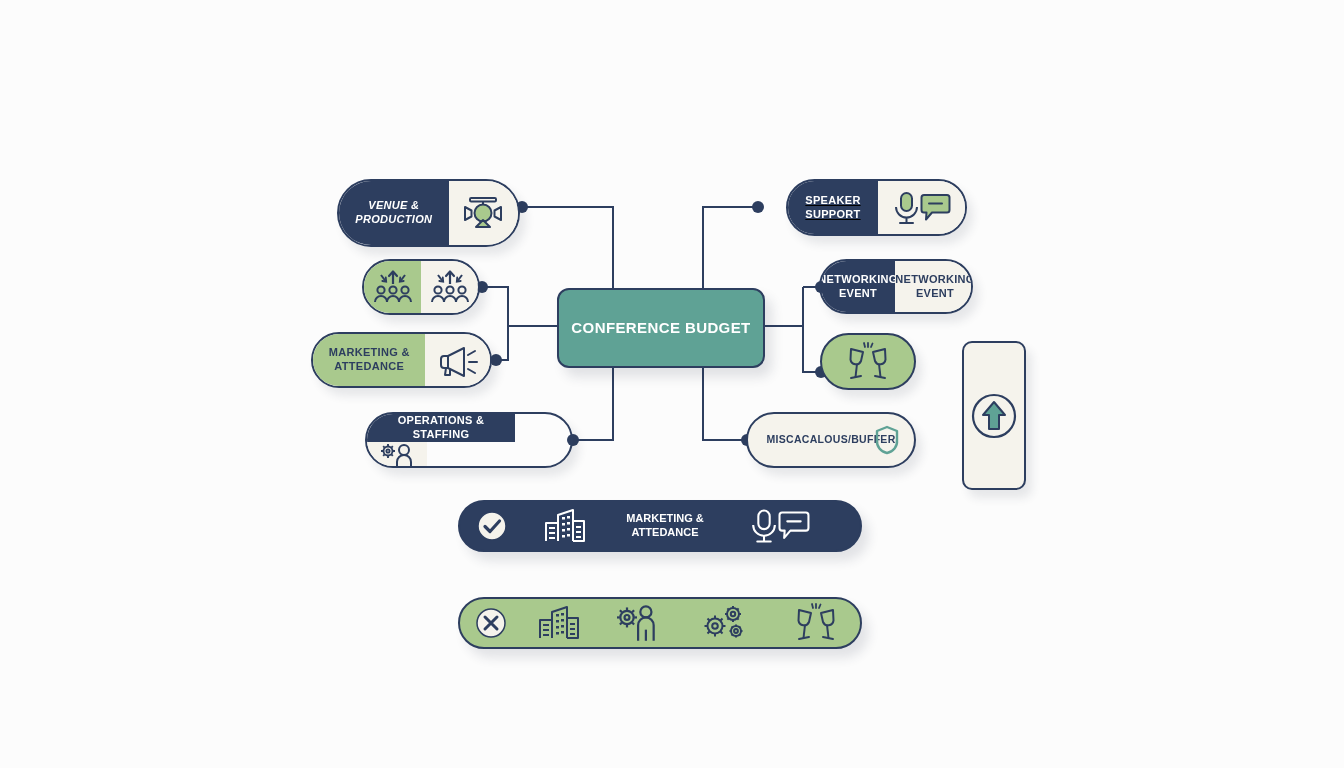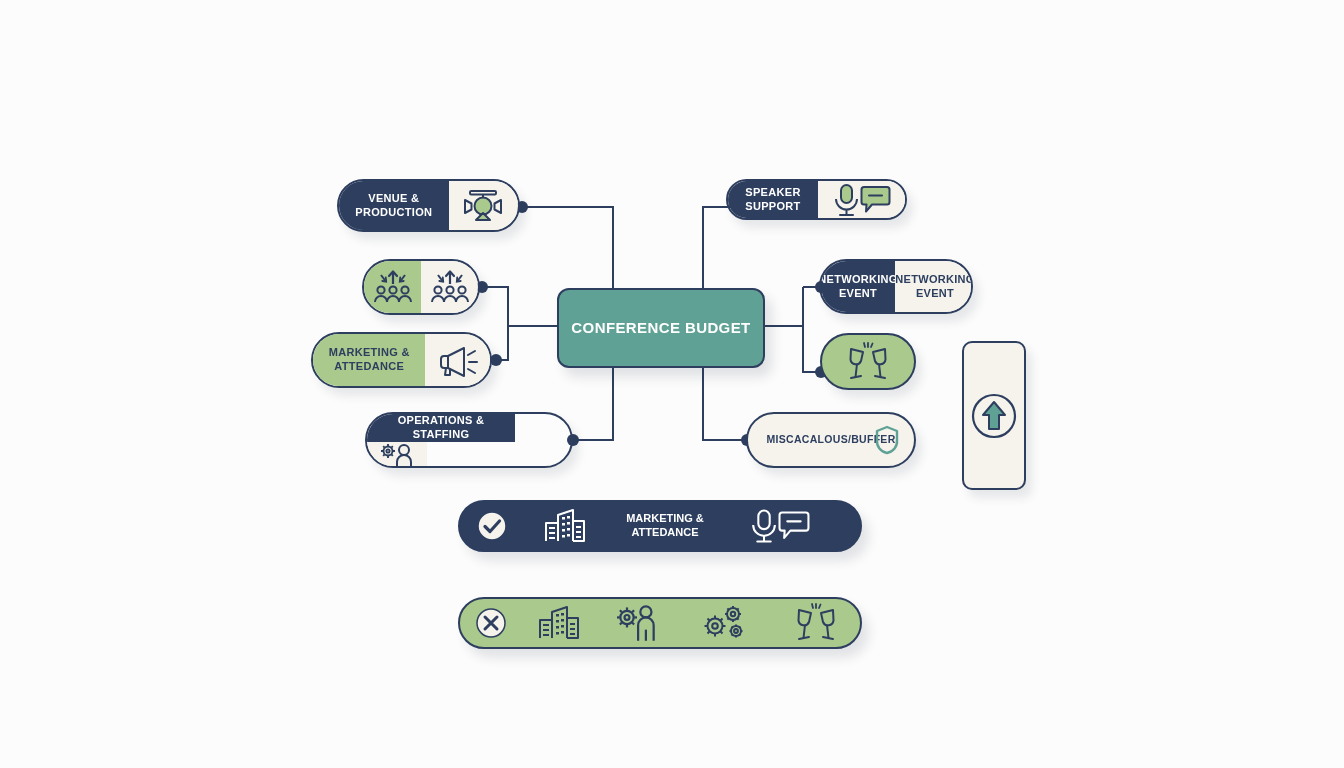--- a/index.html
+++ b/index.html
@@ -105,21 +105,21 @@
     <circle class="dot" cx="758" cy="207" r="6"></circle>
     <circle class="dot" cx="821" cy="287" r="6"></circle>
     <circle class="dot" cx="821" cy="372" r="6"></circle>
     <circle class="dot" cx="747" cy="440" r="6"></circle>
   </svg>
 
   <div id="center-node" style="left:557px;top:288px;width:204px;height:76px;">
     <div class="lbl">CONFERENCE BUDGET</div>
   </div>
 
-  <div class="node pill" style="left:337px;top:179px;width:183px;height:53px;">
+  <div class="node pill" style="left:337px;top:179px;width:183px;height:68px;font-style:italic;">
     <div class="half nv-bg" style="width:112px;">
       <div class="lbl t-white">VENUE &amp; PRODUCTION</div>
     </div>
     <div class="half cr-bg" style="width:71px;">
       <svg class="ic" width="42" height="34" viewBox="0 0 42 34">
         <rect x="8" y="2" width="26" height="3.5" rx="1.2" fill="none" stroke="#2d3e5f" stroke-width="2"></rect>
         <line x1="21" y1="5.5" x2="21" y2="9" stroke="#2d3e5f" stroke-width="2"></line>
         <circle cx="21" cy="17" r="8.5" fill="#a9c98d" stroke="#2d3e5f" stroke-width="2"></circle>
         <path d="M3 11 L9.5 14.5 L9.5 20.5 L3 24 Z" fill="none" stroke="#2d3e5f" stroke-width="2" stroke-linejoin="round"></path>
         <path d="M39 11 L32.5 14.5 L32.5 20.5 L39 24 Z" fill="none" stroke="#2d3e5f" stroke-width="2" stroke-linejoin="round"></path>
@@ -197,21 +197,21 @@
           <line x1="15.8" y1="4.2" x2="14.4" y2="5.6"></line>
           <line x1="7.6" y1="12.4" x2="6.2" y2="13.8"></line>
         </g>
         <circle cx="27" cy="8" r="5" fill="none" stroke="#2d3e5f" stroke-width="2"></circle>
         <path d="M20 34 L20 20 a7 7 0 0 1 14 0 L34 34" fill="none" stroke="#2d3e5f" stroke-width="2" stroke-linejoin="round"></path>
         <line x1="27" y1="24" x2="27" y2="34" stroke="#2d3e5f" stroke-width="2"></line>
       </svg>
     </div>
   </div>
 
-  <div class="node pill" style="left:726px;top:179px;width:181px;height:41px;">
+  <div class="node pill" style="left:786px;top:179px;width:181px;height:57px;text-decoration:underline;">
     <div class="half nv-bg" style="width:92px;">
       <div class="lbl t-white">SPEAKER SUPPORT</div>
     </div>
     <div class="half cr-bg" style="width:89px;">
       <svg class="ic" width="60" height="36" viewBox="0 0 60 36">
         <rect x="10" y="3" width="11" height="18" rx="5.5" fill="#a9c98d" stroke="#2d3e5f" stroke-width="2"></rect>
         <path d="M5 17 a10.5 10.5 0 0 0 21 0" fill="none" stroke="#2d3e5f" stroke-width="2"></path>
         <line x1="15.5" y1="27.5" x2="15.5" y2="33" stroke="#2d3e5f" stroke-width="2"></line>
         <line x1="9" y1="33" x2="22" y2="33" stroke="#2d3e5f" stroke-width="2" stroke-linecap="round"></line>
         <path d="M33 5 L56 5 a2.5 2.5 0 0 1 2.5 2.5 L58.5 20 a2.5 2.5 0 0 1 -2.5 2.5 L41 22.5 L35 29.5 L35.5 22.5 L33 22.5 a2.5 2.5 0 0 1 -2.5 -2.5 L30.5 7.5 a2.5 2.5 0 0 1 2.5 -2.5 Z" fill="#a9c98d" stroke="#2d3e5f" stroke-width="2" stroke-linejoin="round"></path>

